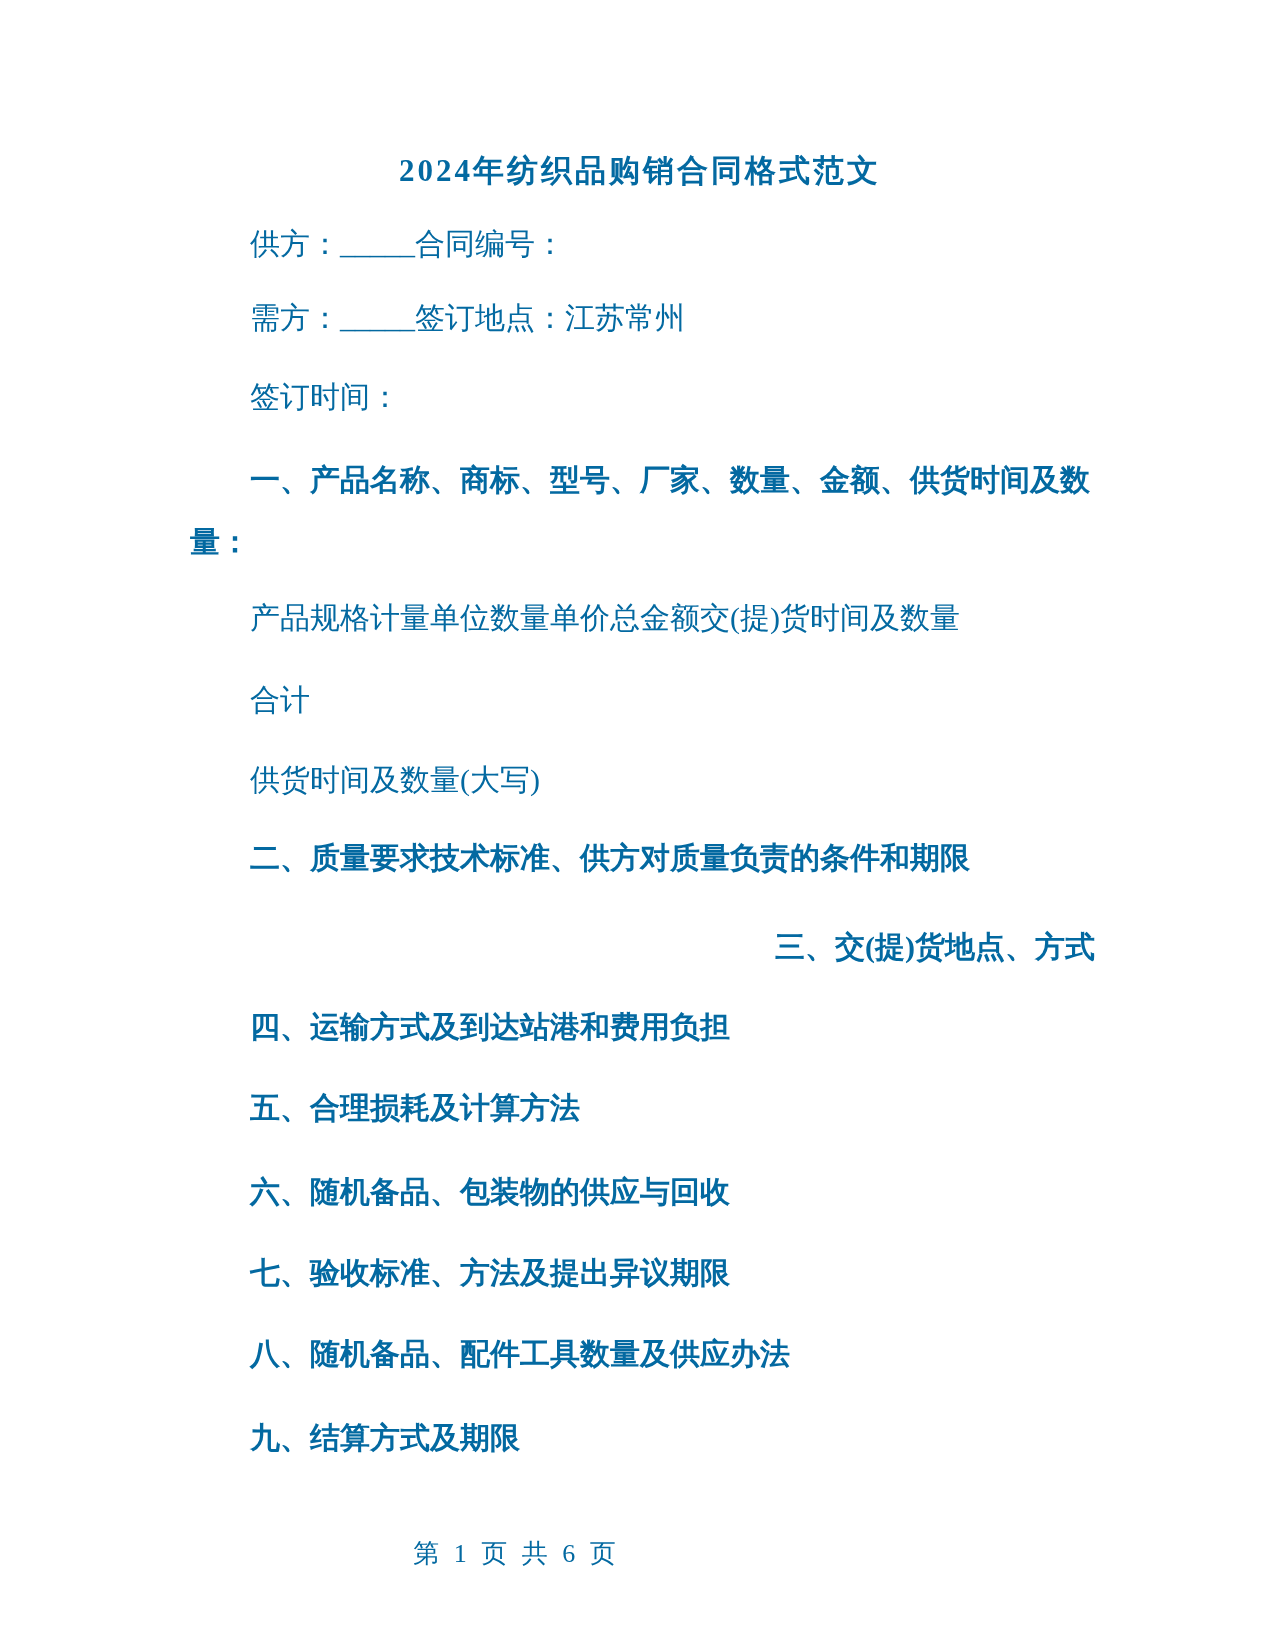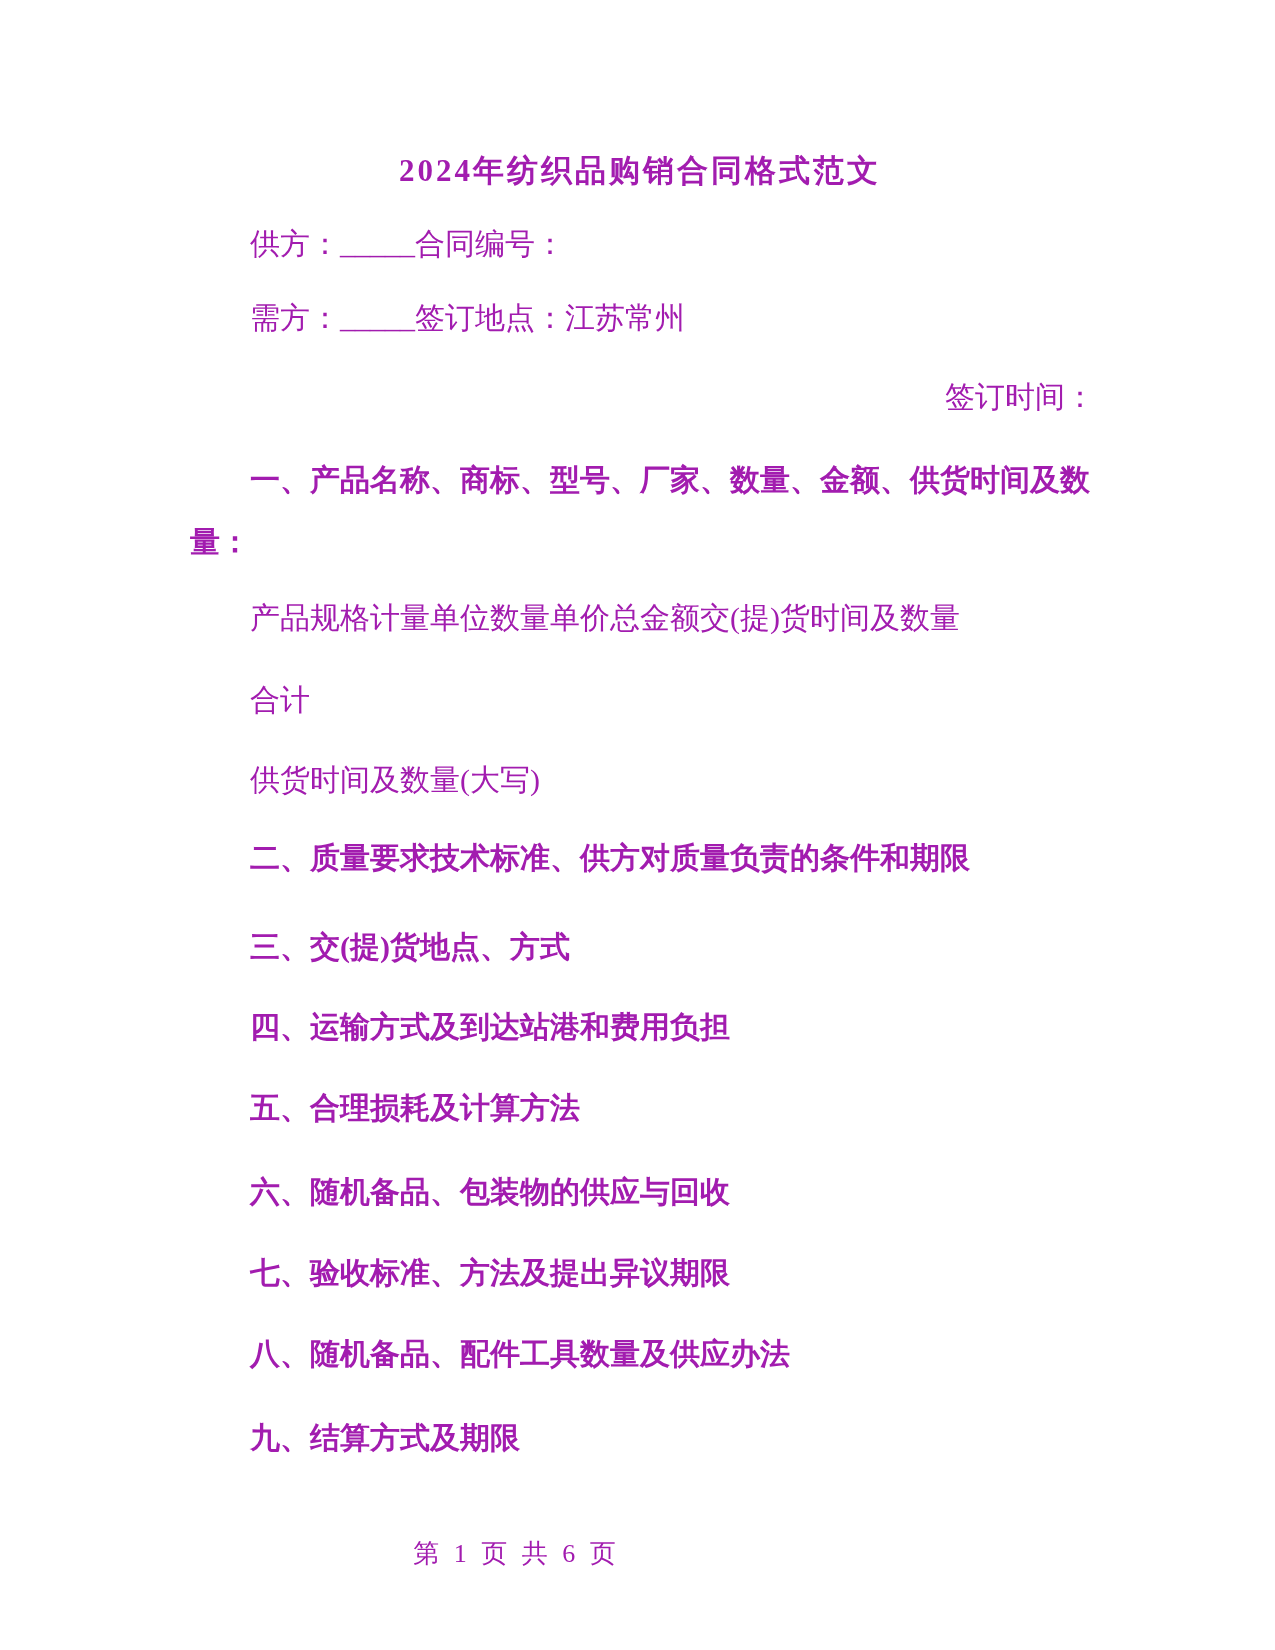--- a/index.html
+++ b/index.html
@@ -6,21 +6,21 @@
   html, body {
     margin: 0;
     padding: 0;
     background: #ffffff;
   }
   .page {
     position: relative;
     width: 1275px;
     height: 1650px;
     background: #ffffff;
-    color: #a21caf;
+    color: #0369a1;
     font-family: "Liberation Serif", "DejaVu Serif", serif;
     overflow: hidden;
   }
   .doc-title {
     position: absolute;
     left: 190px;
     width: 900px;
     top: 152px;
     margin: 0;
     text-align: center;
@@ -40,27 +40,27 @@
     text-indent: 60px;
     font-weight: 400;
     letter-spacing: 0;
   }
   .para.bold {
     font-weight: 700;
   }
   
   .p1  { top: 213px; }
   .p2  { top: 287px; }
-  .p3  { top: 366px; text-align: right; }
+  .p3  { top: 366px; }
   .p4  { top: 449px; }   
   .p5  { top: 587px; }
   .p6  { top: 669px; }
   .p7  { top: 749px; }
   .p8  { top: 827px; }
-  .p9  { top: 916px; }
+  .p9  { top: 916px; text-align: right; }
   .p10 { top: 996px; }
   .p11 { top: 1077px; }
   .p12 { top: 1161px; }
   .p13 { top: 1242px; }
   .p14 { top: 1323px; }
   .p15 { top: 1407px; }
   .page-footer {
     position: absolute;
     left: 0;
     top: 1536px;

